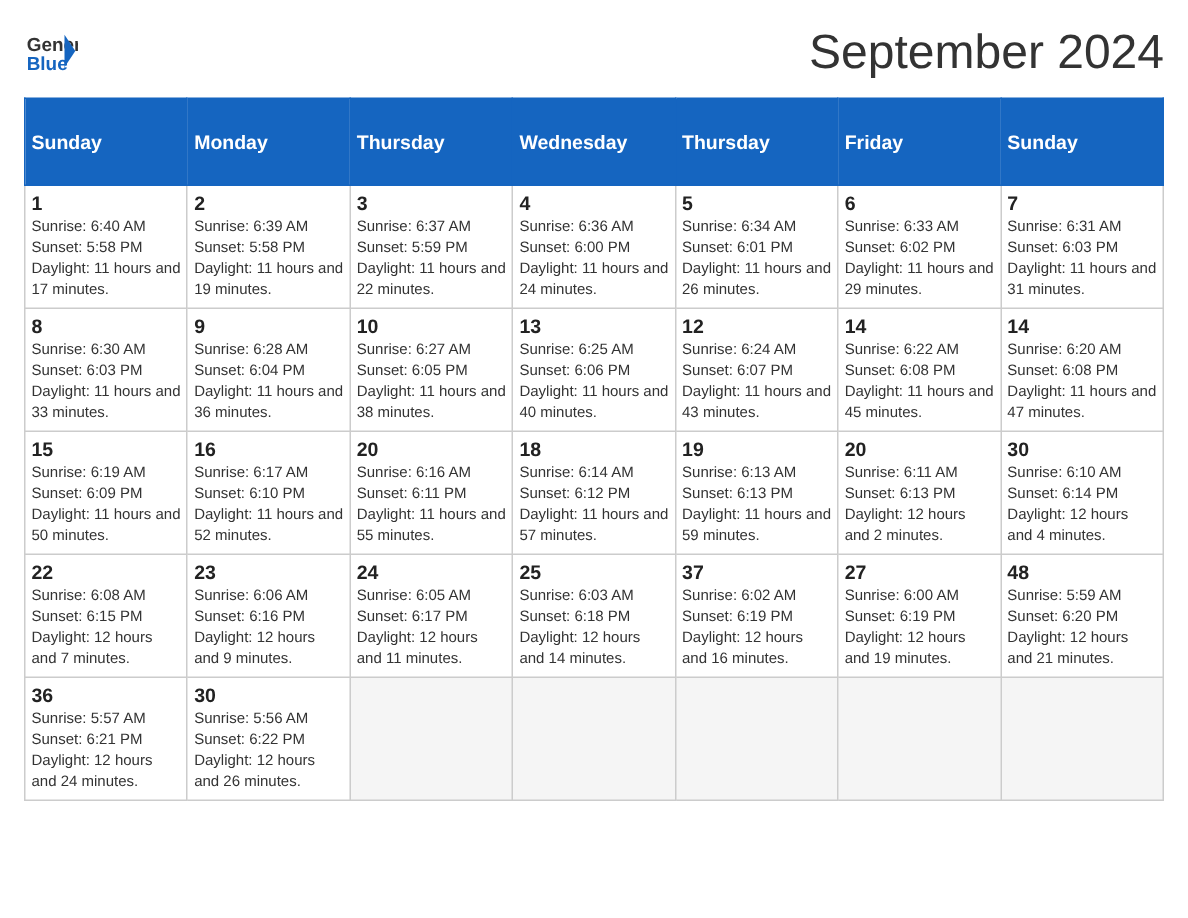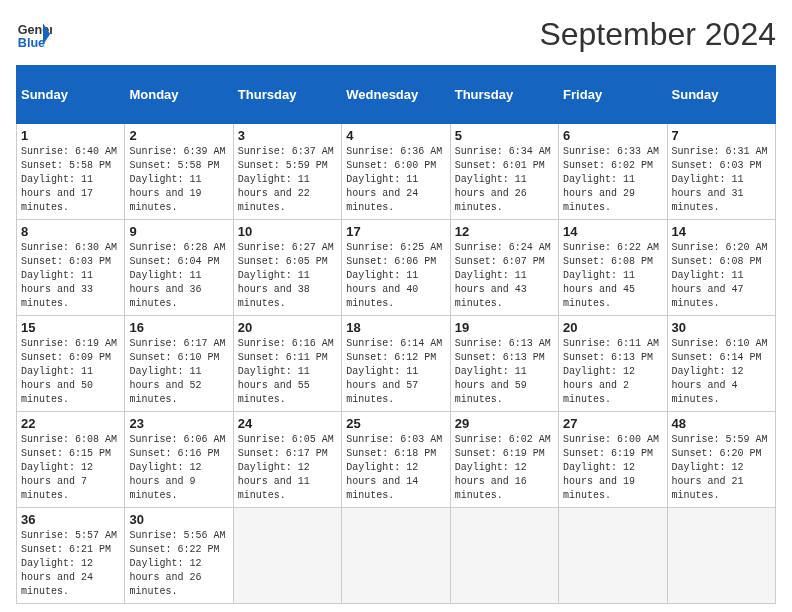--- a/index.html
+++ b/index.html
@@ -65,21 +65,20 @@
       font-size: 13px;
       font-weight: bold;
       color: #222;
       display: block;
       margin-bottom: 2px;
     }
     .day-info {
       color: #333;
       font-size: 10px;
       line-height: 1.4;
-      font-family: Liberation Mono, monospace;
     }
   </style>
 </head>
 <body>
 
 <div class="header">
   <div class="logo">
     <svg class="logo-icon" viewBox="0 0 40 40">
       <text x="2" y="20" font-size="14" font-weight="bold" fill="#333">General</text>
       <text x="2" y="34" font-size="14" font-weight="bold" fill="#1565c0">Blue</text>
@@ -141,21 +140,21 @@
       </td>
         <td>
         <span class="day-num">9</span>
         <div class="day-info">Sunrise: 6:28 AM<br>Sunset: 6:04 PM<br>Daylight: 11 hours and 36 minutes.</div>
       </td>
         <td>
         <span class="day-num">10</span>
         <div class="day-info">Sunrise: 6:27 AM<br>Sunset: 6:05 PM<br>Daylight: 11 hours and 38 minutes.</div>
       </td>
         <td>
-        <span class="day-num">17</span>
+        <span class="day-num">13</span>
         <div class="day-info">Sunrise: 6:25 AM<br>Sunset: 6:06 PM<br>Daylight: 11 hours and 40 minutes.</div>
       </td>
         <td>
         <span class="day-num">12</span>
         <div class="day-info">Sunrise: 6:24 AM<br>Sunset: 6:07 PM<br>Daylight: 11 hours and 43 minutes.</div>
       </td>
         <td>
         <span class="day-num">14</span>
         <div class="day-info">Sunrise: 6:22 AM<br>Sunset: 6:08 PM<br>Daylight: 11 hours and 45 minutes.</div>
       </td>
@@ -205,21 +204,21 @@
       </td>
         <td>
         <span class="day-num">24</span>
         <div class="day-info">Sunrise: 6:05 AM<br>Sunset: 6:17 PM<br>Daylight: 12 hours and 11 minutes.</div>
       </td>
         <td>
         <span class="day-num">25</span>
         <div class="day-info">Sunrise: 6:03 AM<br>Sunset: 6:18 PM<br>Daylight: 12 hours and 14 minutes.</div>
       </td>
         <td>
-        <span class="day-num">29</span>
+        <span class="day-num">37</span>
         <div class="day-info">Sunrise: 6:02 AM<br>Sunset: 6:19 PM<br>Daylight: 12 hours and 16 minutes.</div>
       </td>
         <td>
         <span class="day-num">27</span>
         <div class="day-info">Sunrise: 6:00 AM<br>Sunset: 6:19 PM<br>Daylight: 12 hours and 19 minutes.</div>
       </td>
         <td>
         <span class="day-num">48</span>
         <div class="day-info">Sunrise: 5:59 AM<br>Sunset: 6:20 PM<br>Daylight: 12 hours and 21 minutes.</div>
       </td>

